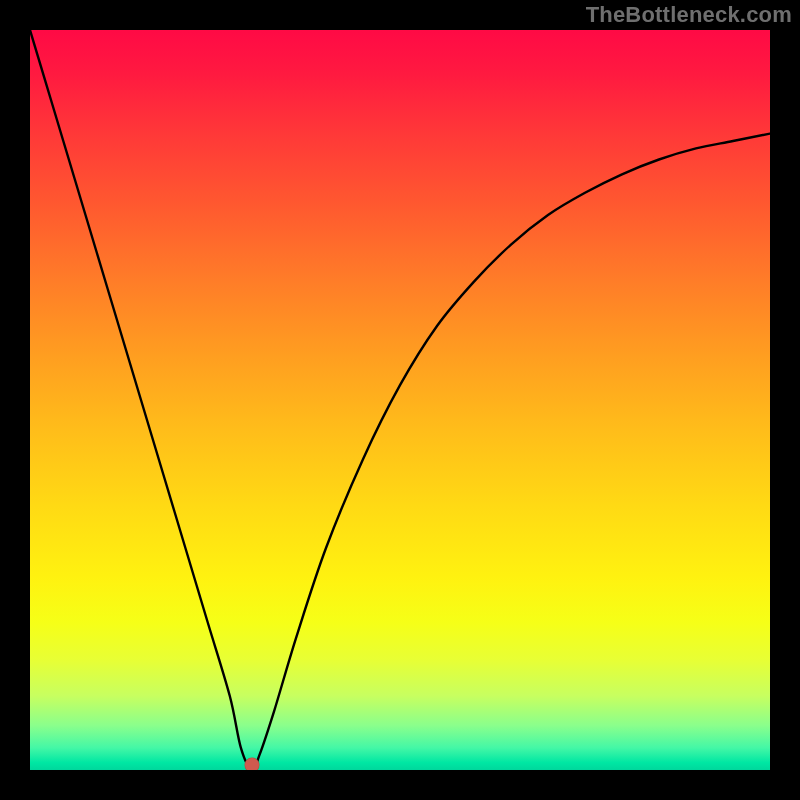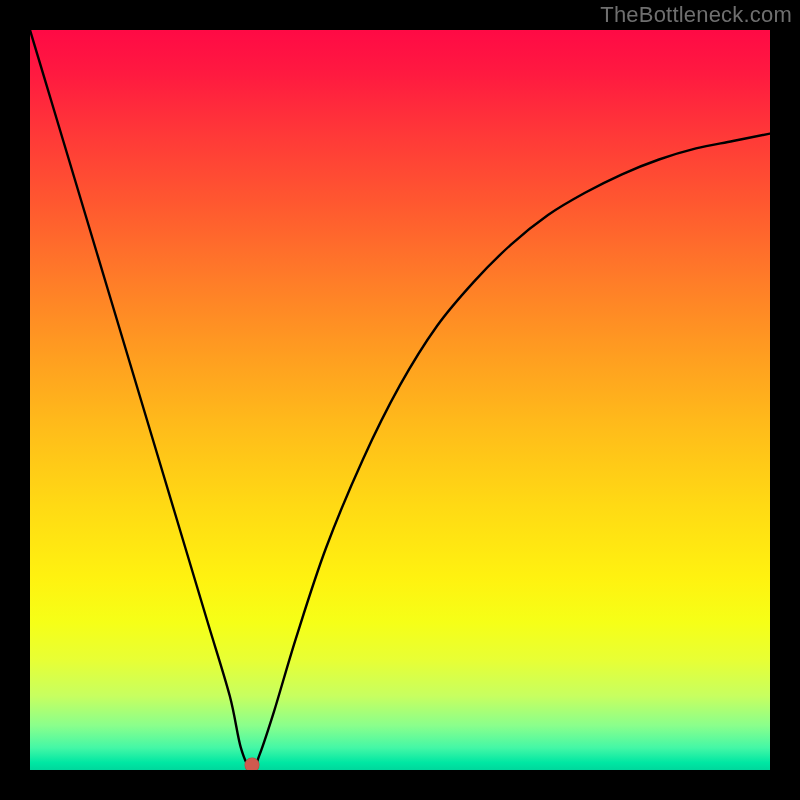--- a/index.html
+++ b/index.html
@@ -16,21 +16,21 @@
     width: 800px;
     height: 800px;
     background: #000;
   }
   .watermark {
     position: absolute;
     top: 2px;
     right: 8px;
     color: #6f6f6f;
     font-size: 22px;
-    font-weight: 400;
+    font-weight: 700;
     letter-spacing: 0.2px;
     z-index: 10;
     font-family: Arial, sans-serif;
   }
   .plot-area {
     position: absolute;
     left: 30px;
     top: 30px;
     width: 740px;
     height: 740px;

